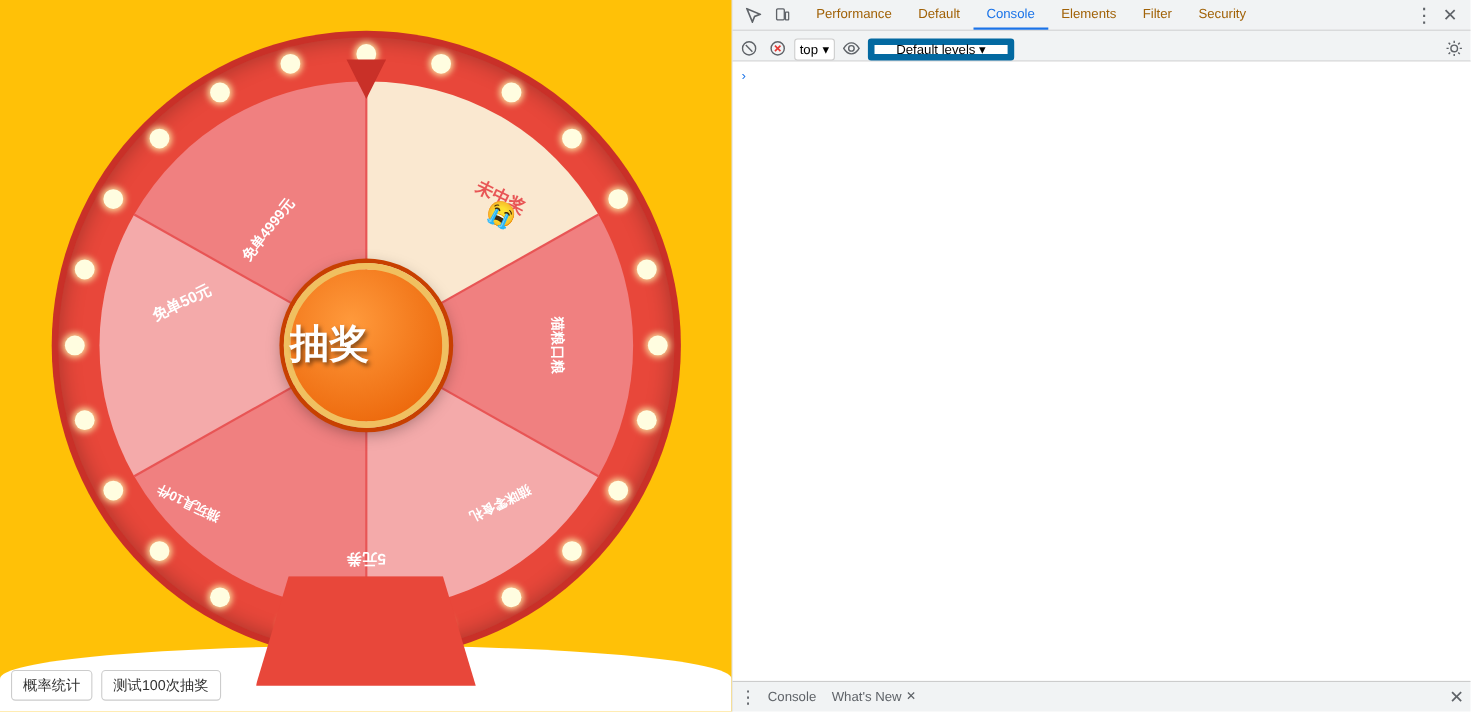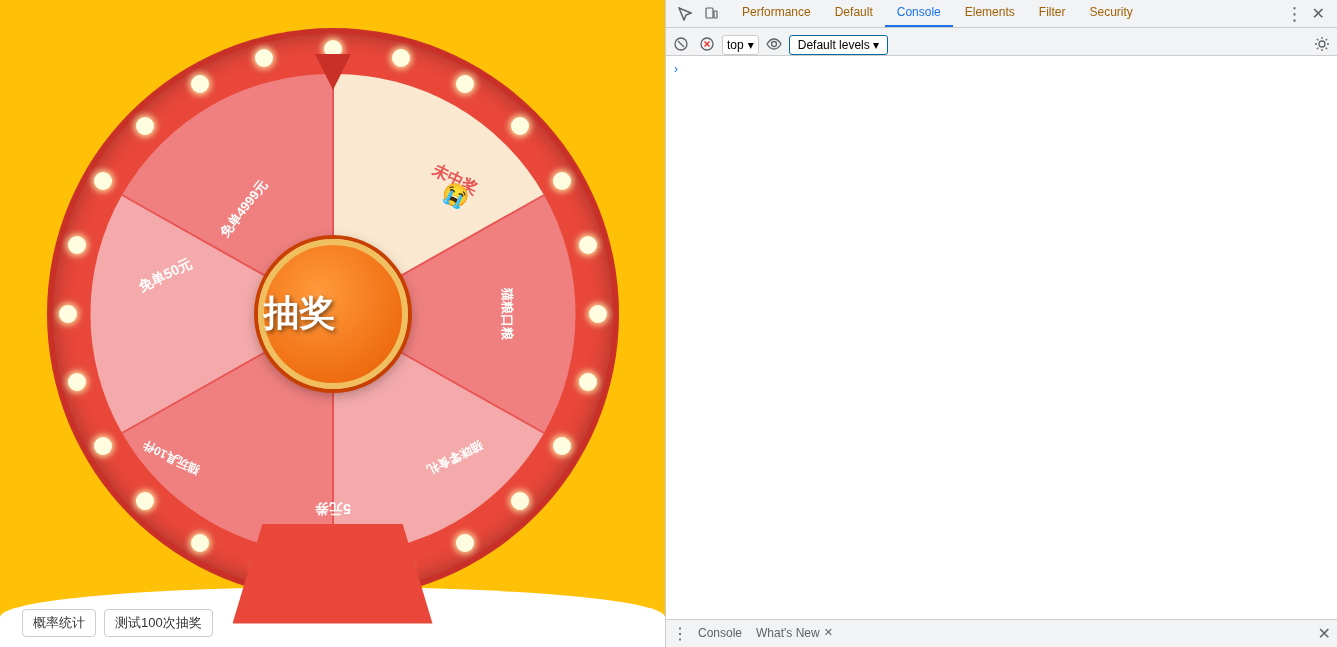--- a/index.html
+++ b/index.html
@@ -124,21 +124,21 @@
       width: 100%;
       height: 60px;
       background: #fff;
       border-radius: 50% 50% 0 0 / 30px 30px 0 0;
     }
 
     
     .bottom-buttons {
       position: absolute;
       bottom: 10px;
-      left: 22px;
+      left: 10px;
       display: flex;
       gap: 8px;
       z-index: 30;
     }
 
     .btn-small {
       background: #fff;
       border: 1px solid #ccc;
       border-radius: 4px;
       padding: 4px 10px;
@@ -280,24 +280,24 @@
       border: 1px solid #ccc;
       border-radius: 3px;
       padding: 0 6px;
       font-size: 12px;
       background: #fff;
     }
 
     .default-levels {
       display: flex;
       align-items: center;
-      border: 1px solid #0369a1;
+      border: 6px solid #0369a1;
       border-radius: 3px;
       background: #fff;
-      padding: 0 8px;
+      padding: 0 20px;
       height: 20px;
       font-size: 12px;
       cursor: pointer;
       gap: 4px;
       white-space: nowrap;
     }
 
     .gear-btn {
       width: 22px;
       height: 22px;

